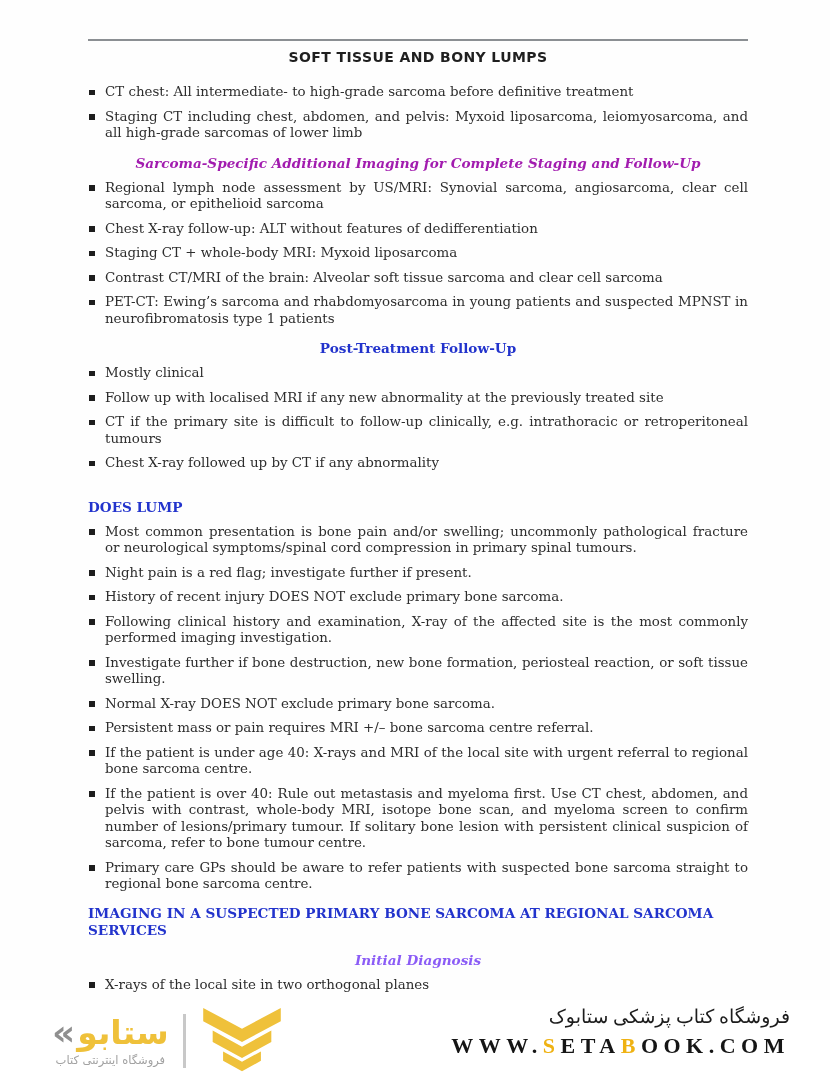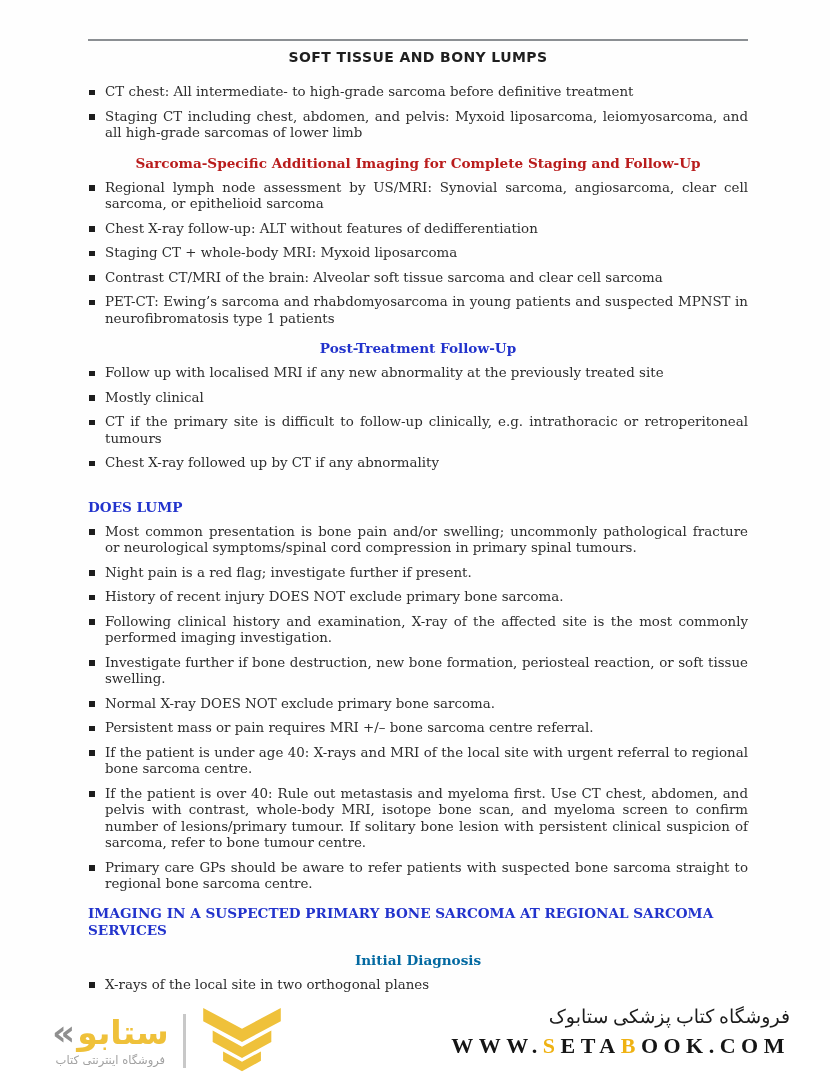--- a/index.html
+++ b/index.html
@@ -146,52 +146,52 @@
     <hr class="header-rule">
     <div class="header-title">SOFT TISSUE AND BONY LUMPS</div>
   </div>
 
   <div class="doc-body">
       <section class="doc-section" id="section-staging-ct">
         <div class="bullet-item"><span class="bullet-square"></span><span class="bullet-text">CT chest: All intermediate- to high-grade sarcoma before definitive treatment</span></div>
         <div class="bullet-item"><span class="bullet-square"></span><span class="bullet-text">Staging CT including chest, abdomen, and pelvis: Myxoid liposarcoma, leiomyosarcoma, and all high-grade sarcomas of lower limb</span></div>
       </section>
       <section class="doc-section" id="section-sarcoma-specific-imaging">
-        <h2 class="heading heading--center" style="color: #b91c1c;">Sarcoma-Specific Additional Imaging for Complete Staging and Follow-Up</h2>
+        <h2 class="heading heading--center" style="color: #a21caf; font-style: italic;">Sarcoma-Specific Additional Imaging for Complete Staging and Follow-Up</h2>
         <div class="bullet-item"><span class="bullet-square"></span><span class="bullet-text">Regional lymph node assessment by US/MRI: Synovial sarcoma, angiosarcoma, clear cell sarcoma, or epithelioid sarcoma</span></div>
         <div class="bullet-item"><span class="bullet-square"></span><span class="bullet-text">Chest X-ray follow-up: ALT without features of dedifferentiation</span></div>
         <div class="bullet-item"><span class="bullet-square"></span><span class="bullet-text">Staging CT + whole-body MRI: Myxoid liposarcoma</span></div>
         <div class="bullet-item"><span class="bullet-square"></span><span class="bullet-text">Contrast CT/MRI of the brain: Alveolar soft tissue sarcoma and clear cell sarcoma</span></div>
         <div class="bullet-item"><span class="bullet-square"></span><span class="bullet-text">PET-CT: Ewing’s sarcoma and rhabdomyosarcoma in young patients and suspected MPNST in neurofibromatosis type 1 patients</span></div>
       </section>
       <section class="doc-section" id="section-post-treatment-follow-up">
         <h2 class="heading heading--center" style="color: rgb(34, 51, 204);">Post-Treatment Follow-Up</h2>
+        <div class="bullet-item"><span class="bullet-square"></span><span class="bullet-text">Mostly clinical</span></div>
         <div class="bullet-item"><span class="bullet-square"></span><span class="bullet-text">Follow up with localised MRI if any new abnormality at the previously treated site</span></div>
-        <div class="bullet-item"><span class="bullet-square"></span><span class="bullet-text">Mostly clinical</span></div>
         <div class="bullet-item"><span class="bullet-square"></span><span class="bullet-text">CT if the primary site is difficult to follow-up clinically, e.g. intrathoracic or retroperitoneal tumours</span></div>
         <div class="bullet-item"><span class="bullet-square"></span><span class="bullet-text">Chest X-ray followed up by CT if any abnormality</span></div>
       </section>
       <section class="doc-section" id="section-bony-lump">
         <h2 class="heading heading--left" style="color: rgb(34, 51, 204);">DOES LUMP</h2>
         <div class="bullet-item"><span class="bullet-square"></span><span class="bullet-text">Most common presentation is bone pain and/or swelling; uncommonly pathological fracture or neurological symptoms/spinal cord compression in primary spinal tumours.</span></div>
         <div class="bullet-item"><span class="bullet-square"></span><span class="bullet-text">Night pain is a red flag; investigate further if present.</span></div>
         <div class="bullet-item"><span class="bullet-square"></span><span class="bullet-text">History of recent injury DOES NOT exclude primary bone sarcoma.</span></div>
         <div class="bullet-item"><span class="bullet-square"></span><span class="bullet-text">Following clinical history and examination, X-ray of the affected site is the most commonly performed imaging investigation.</span></div>
         <div class="bullet-item"><span class="bullet-square"></span><span class="bullet-text">Investigate further if bone destruction, new bone formation, periosteal reaction, or soft tissue swelling.</span></div>
         <div class="bullet-item"><span class="bullet-square"></span><span class="bullet-text">Normal X-ray DOES NOT exclude primary bone sarcoma.</span></div>
         <div class="bullet-item"><span class="bullet-square"></span><span class="bullet-text">Persistent mass or pain requires MRI +/– bone sarcoma centre referral.</span></div>
         <div class="bullet-item"><span class="bullet-square"></span><span class="bullet-text">If the patient is under age 40: X-rays and MRI of the local site with urgent referral to regional bone sarcoma centre.</span></div>
         <div class="bullet-item"><span class="bullet-square"></span><span class="bullet-text">If the patient is over 40: Rule out metastasis and myeloma first. Use CT chest, abdomen, and pelvis with contrast, whole-body MRI, isotope bone scan, and myeloma screen to confirm number of lesions/primary tumour. If solitary bone lesion with persistent clinical suspicion of sarcoma, refer to bone tumour centre.</span></div>
         <div class="bullet-item"><span class="bullet-square"></span><span class="bullet-text">Primary care GPs should be aware to refer patients with suspected bone sarcoma straight to regional bone sarcoma centre.</span></div>
       </section>
       <section class="doc-section" id="section-imaging-regional">
         <h2 class="heading heading--left" style="color: rgb(34, 51, 204);">IMAGING IN A SUSPECTED PRIMARY BONE SARCOMA AT REGIONAL SARCOMA SERVICES</h2>
       </section>
       <section class="doc-section" id="section-initial-diagnosis">
-        <h2 class="heading heading--center" style="color: #0369a1;">Initial Diagnosis</h2>
+        <h2 class="heading heading--center" style="color: #8b5cf6; font-style: italic;">Initial Diagnosis</h2>
         <div class="bullet-item"><span class="bullet-square"></span><span class="bullet-text">X-rays of the local site in two orthogonal planes</span></div>
         <div class="bullet-item"><span class="bullet-square"></span><span class="bullet-text">MRI of the local site: Cover entire involved bone and adjacent joints</span></div>
         <div class="bullet-item"><span class="bullet-square"></span><span class="bullet-text">CT to detect microcalcification, periosteal new bone formation, and cortical destruction</span></div>
         <div class="bullet-item"><span class="bullet-square"></span><span class="bullet-text">MRI and CT for pelvic tumours</span></div>
         <div class="bullet-item bullet-item--faded"><span class="bullet-text">Bone scintigraphy and MRI to check response at identifiable bone sites</span></div>
       </section>
     </div>
 
   <div class="page-footer">
     <div class="brand-logo">

